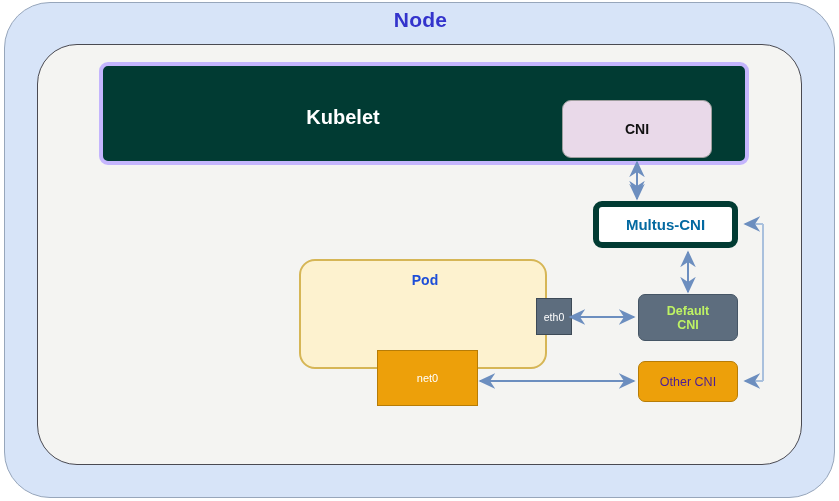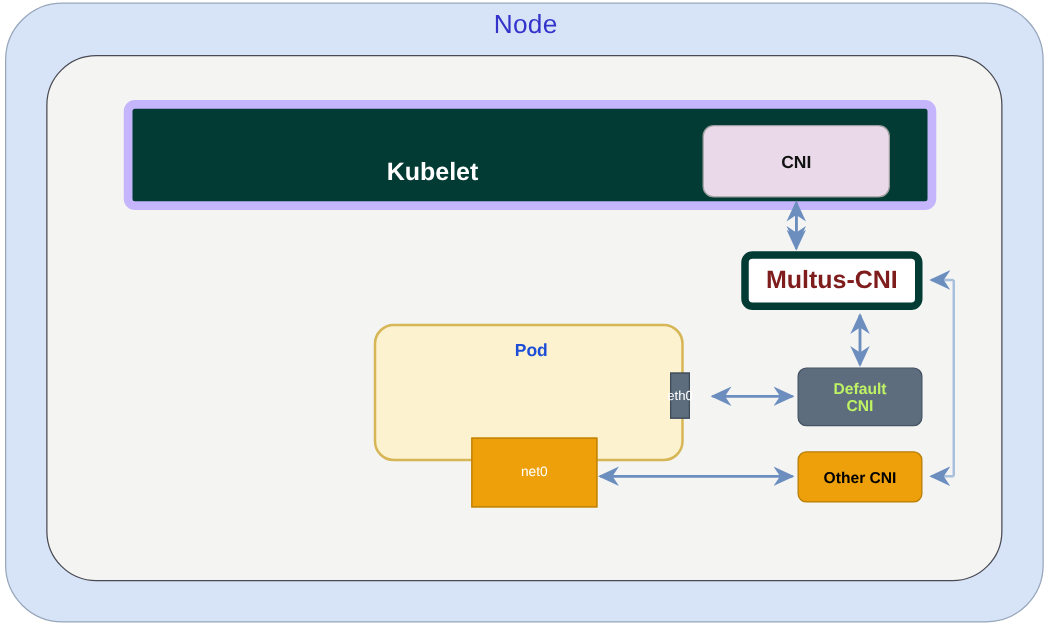--- a/index.html
+++ b/index.html
@@ -30,21 +30,21 @@
     border-radius: 46px;
     box-sizing: border-box;
   }
   .node-title {
     position: absolute;
     left: 0;
     top: 5px;
     width: 831px;
     text-align: center;
     font-size: 21px;
-    font-weight: normal;
+    font-weight: bold;
     color: #3333cc;
     letter-spacing: 0.2px;
   }
 
   
   .node-inner {
     position: absolute;
     left: 37px;
     top: 44px;
     width: 765px;
@@ -52,25 +52,25 @@
     background: #f4f4f2;
     border: 1px solid #4a4a52;
     border-radius: 40px;
     box-sizing: border-box;
   }
 
   
   .kubelet {
     position: absolute;
     left: 99px;
-    top: 80px;
+    top: 62px;
     width: 650px;
-    height: 88px;
+    height: 103px;
     background: #013b33;
-    border: 7px solid #c4b5fd;
+    border: 4px solid #c4b5fd;
     border-radius: 9px;
     box-sizing: border-box;
   }
   .kubelet-label {
     position: absolute;
     left: 0;
     top: 40px;
     width: 480px;
     text-align: center;
     color: #ffffff;
@@ -108,22 +108,22 @@
     height: 47px;
     background: #ffffff;
     border: 6px solid #013b33;
     border-radius: 9px;
     box-sizing: border-box;
     display: flex;
     align-items: center;
     justify-content: center;
   }
   .multus-label {
-    color: #7f1d1d;
-    font-size: 20px;
+    color: #0369a1;
+    font-size: 15px;
     font-weight: bold;
   }
 
   
   .pod {
     position: absolute;
     left: 299px;
     top: 259px;
     width: 248px;
     height: 110px;
@@ -141,21 +141,21 @@
     color: #1d4ed8;
     font-size: 14px;
     font-weight: bold;
   }
 
   
   .eth0 {
     position: absolute;
     left: 536px;
     top: 298px;
-    width: 16px;
+    width: 36px;
     height: 37px;
     background: #5d6d7e;
     border: 1px solid #3d4a57;
     box-sizing: border-box;
     display: flex;
     align-items: center;
     justify-content: center;
   }
   .eth0-label {
     color: #ffffff;
@@ -213,23 +213,23 @@
     height: 41px;
     background: #eda00a;
     border: 1px solid #b77c06;
     border-radius: 7px;
     box-sizing: border-box;
     display: flex;
     align-items: center;
     justify-content: center;
   }
   .other-cni-label {
-    color: #000000;
+    color: #4c1d95;
     font-size: 12.5px;
-    font-weight: bold;
+    font-weight: normal;
   }
 
   
   .arrows {
     position: absolute;
     left: 0;
     top: 0;
     width: 839px;
     height: 501px;
     pointer-events: none;

